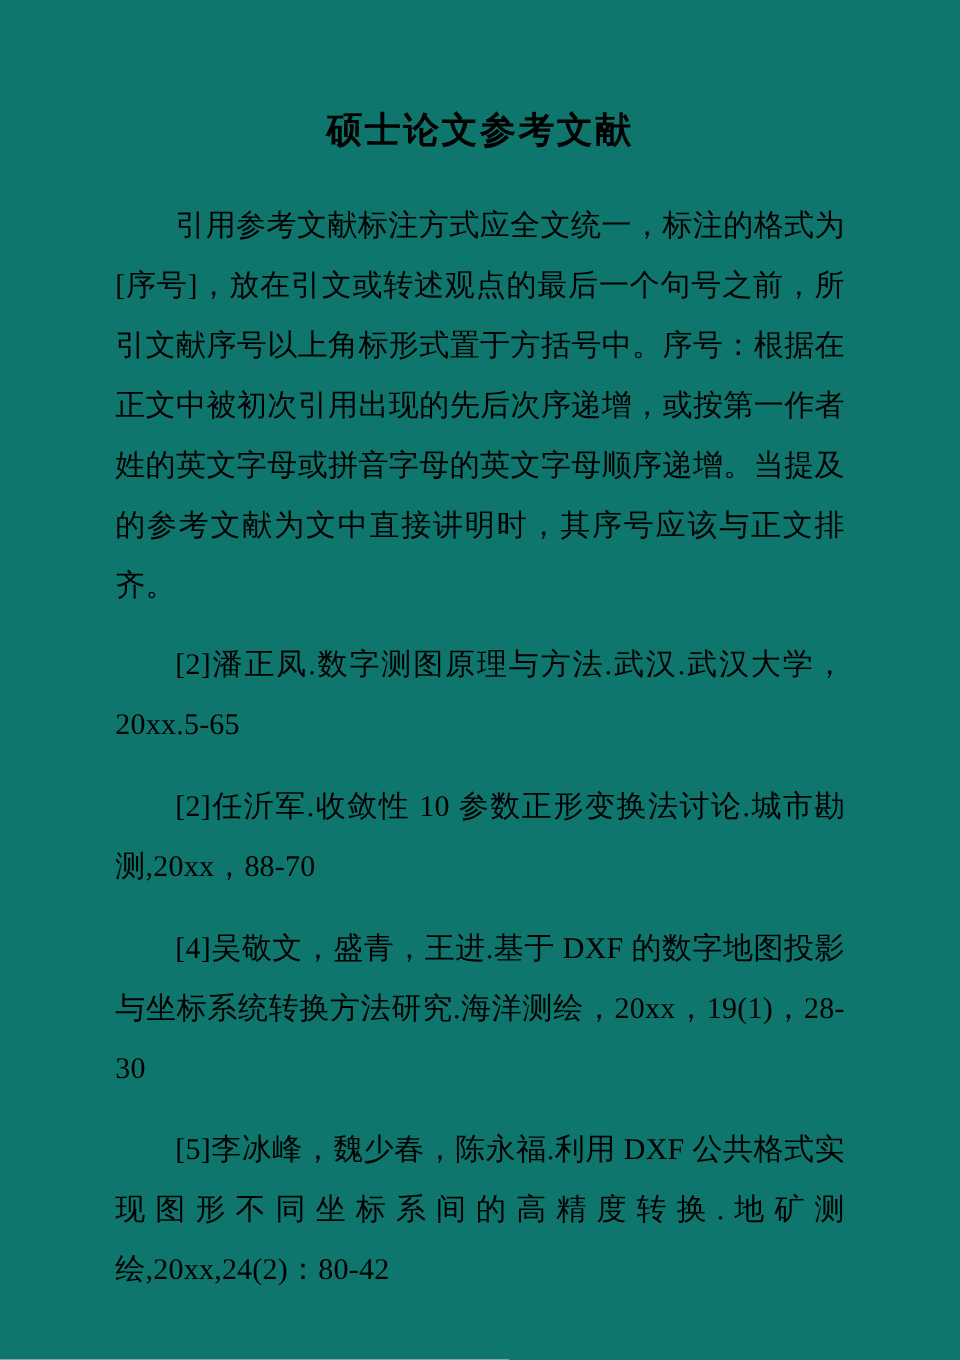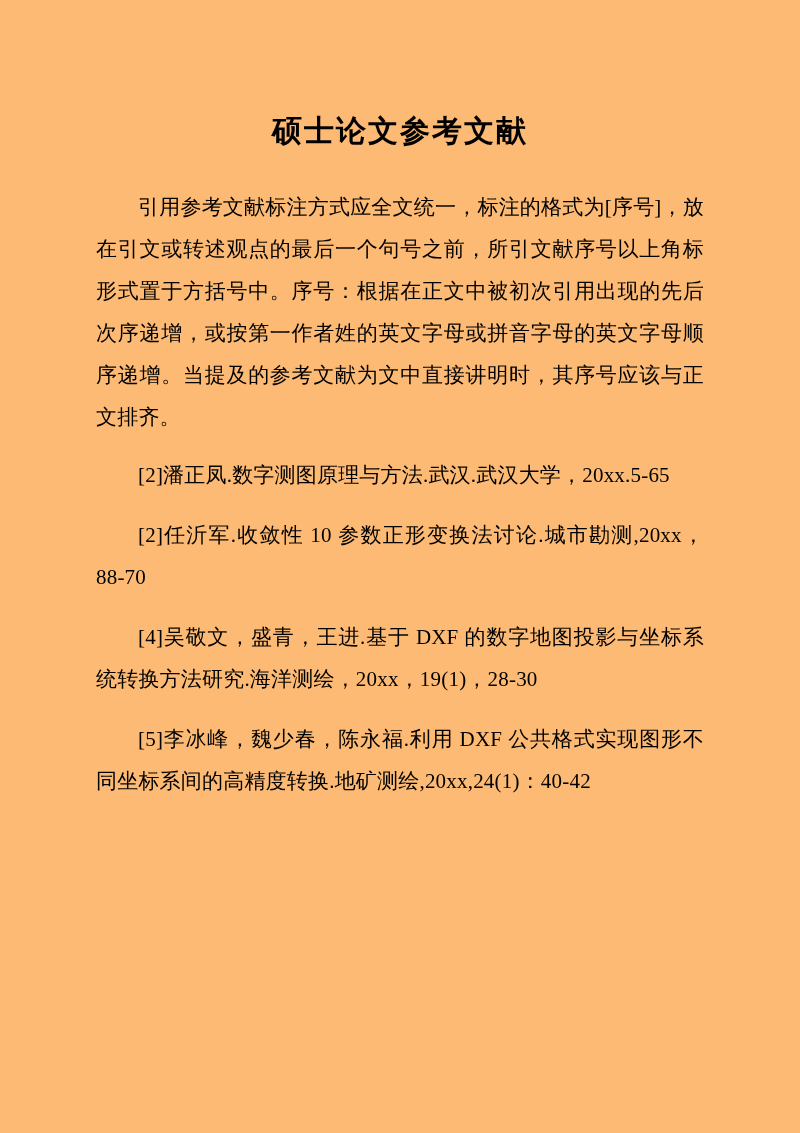--- a/index.html
+++ b/index.html
@@ -12,34 +12,34 @@
     height: 1133px;
     font-family: "Liberation Serif", "DejaVu Serif", serif;
     color: #000000;
     position: relative;
     overflow: hidden;
   }
   .page {
     box-sizing: border-box;
     width: 800px;
     height: 1133px;
-    padding: 110px 96px 40px 96px;
-    background: #fdba74;
+    padding: 88px 96px 40px 96px;
+    background: #0f766e;
   }
   .doc-title {
     font-family: "Liberation Serif", "DejaVu Serif", serif;
     font-size: 30px;
     font-weight: bold;
     text-align: center;
     letter-spacing: 2px;
     margin: 0 0 34px 0;
     line-height: 1.4;
   }
   .para {
-    font-size: 21px;
+    font-size: 25px;
     line-height: 2.0;
     text-align: justify;
     text-justify: inter-ideograph;
     margin: 0 0 16px 0;
     text-indent: 2em;
     letter-spacing: 0.2px;
   }
   .para.sub-heading {
     margin-top: 26px;
     margin-bottom: 22px;
@@ -61,15 +61,15 @@
   <p class="para">引用参考文献标注方式应全文统一，标注的格式为[序号]，放在引文或转述观点的最后一个句号之前，所引文献序号以上角标形式置于方括号中。序号：根据在正文中被初次引用出现的先后次序递增，或按第一作者姓的英文字母或拼音字母的英文字母顺序递增。当提及的参考文献为文中直接讲明时，其序号应该与正文排齐。</p>
 
 
   <p class="para ref">[2]潘正凤.数字测图原理与方法.武汉.武汉大学，20xx.5-65</p>
 
   <p class="para ref">[2]任沂军.收敛性 10 参数正形变换法讨论.城市勘测,20xx，88-70</p>
 
 
   <p class="para ref">[4]吴敬文，盛青，王进.基于 DXF 的数字地图投影与坐标系统转换方法研究.海洋测绘，20xx，19(1)，28-30</p>
 
-  <p class="para ref">[5]李冰峰，魏少春，陈永福.利用 DXF 公共格式实现图形不同坐标系间的高精度转换.地矿测绘,20xx,24(1)：40-42</p>
+  <p class="para ref">[5]李冰峰，魏少春，陈永福.利用 DXF 公共格式实现图形不同坐标系间的高精度转换.地矿测绘,20xx,24(2)：80-42</p>
 
 </div>
 
 </body></html>

